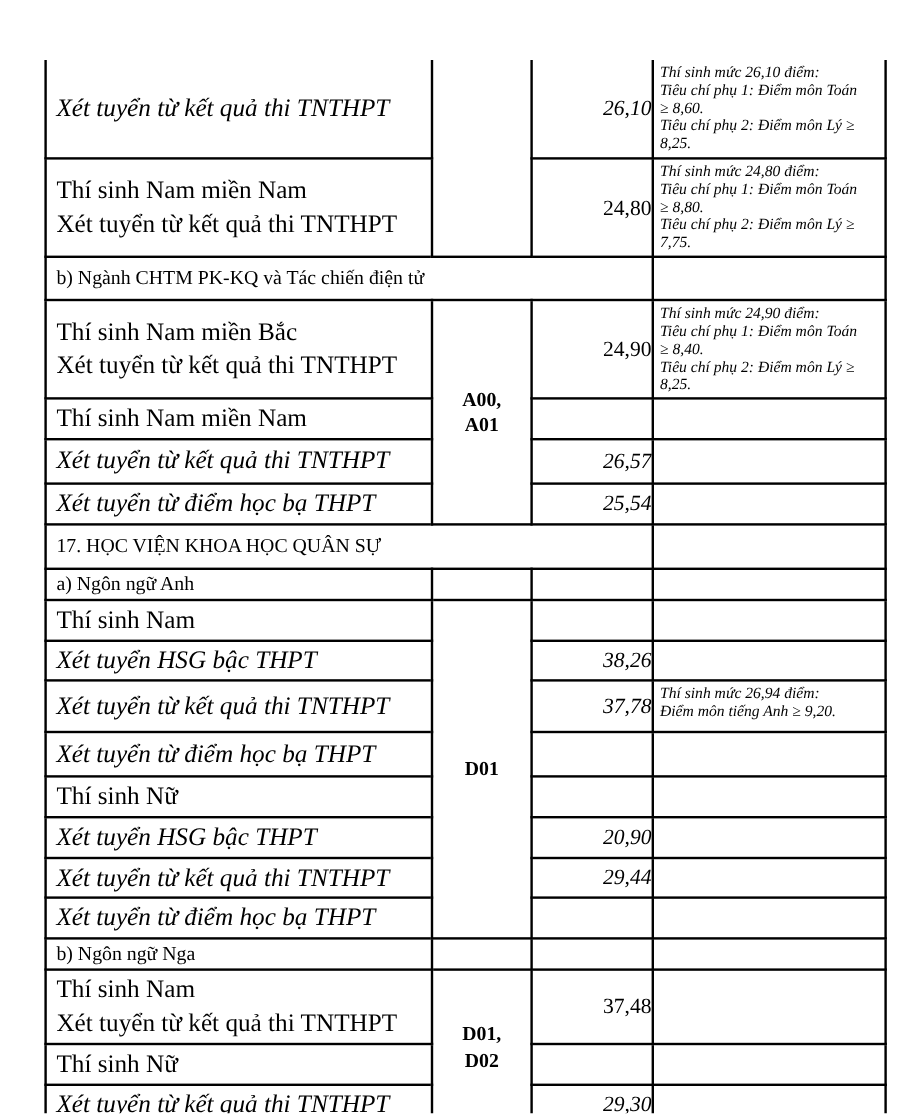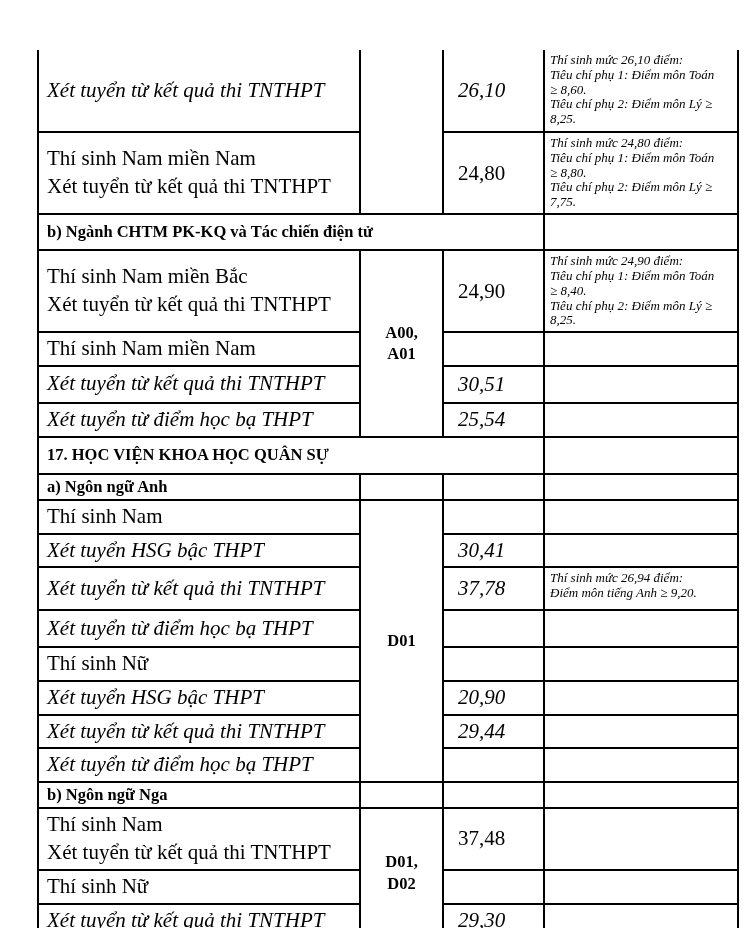--- a/index.html
+++ b/index.html
@@ -29,37 +29,37 @@
   .score-table tr.cut-row > td { border-top: none; }
 
   td.label {
     font-size: 21px;
     line-height: 1.32;
     vertical-align: middle;
     white-space: pre-line;
   }
   td.heading {
     font-size: 16.5px;
-    font-weight: bold;
+    font-weight: normal;
     vertical-align: middle;
   }
   td.code {
     font-size: 16.5px;
     font-weight: bold;
     text-align: center;
     vertical-align: middle;
     white-space: pre-line;
     line-height: 1.3;
     padding: 2px 2px;
   }
   td.score {
-    font-size: 21px;
-    text-align: left;
-    vertical-align: middle;
-    padding: 2px 14px;
+    font-size: 18px;
+    text-align: right;
+    vertical-align: middle;
+    padding: 2px 0;
   }
   td.note {
     font-size: 13px;
     line-height: 1.14;
     vertical-align: top;
     padding: 3px 5px;
     white-space: pre-line;
     font-style: italic;
   }
   .italic { font-style: italic; }
@@ -114,21 +114,21 @@
 Tiêu chí phụ 2: Điểm môn Lý ≥
 8,25.</td>
       </tr>
       <tr style="height:32px">
         <td class="label">Thí sinh Nam miền Nam</td>
         <td class="score"></td>
         <td class="note"></td>
       </tr>
       <tr style="height:37px">
         <td class="label italic">Xét tuyển từ kết quả thi TNTHPT</td>
-        <td class="score italic">30,51</td>
+        <td class="score italic">26,57</td>
         <td class="note"></td>
       </tr>
       <tr style="height:33px">
         <td class="label italic">Xét tuyển từ điểm học bạ THPT</td>
         <td class="score italic">25,54</td>
         <td class="note"></td>
       </tr>
 
       <tr style="height:37px">
         <td class="heading" colspan="3">17. HỌC VIỆN KHOA HỌC QUÂN SỰ</td>
@@ -142,21 +142,21 @@
         <td class="note"></td>
       </tr>
       <tr style="height:34px">
         <td class="label">Thí sinh Nam</td>
         <td class="code" rowspan="8">D01</td>
         <td class="score"></td>
         <td class="note"></td>
       </tr>
       <tr style="height:30px">
         <td class="label italic">Xét tuyển HSG bậc THPT</td>
-        <td class="score italic">30,41</td>
+        <td class="score italic">38,26</td>
         <td class="note"></td>
       </tr>
       <tr style="height:43px">
         <td class="label italic">Xét tuyển từ kết quả thi TNTHPT</td>
         <td class="score italic">37,78</td>
         <td class="note">Thí sinh mức 26,94 điểm:
 Điểm môn tiếng Anh ≥ 9,20.</td>
       </tr>
       <tr style="height:37px">
         <td class="label italic">Xét tuyển từ điểm học bạ THPT</td>

